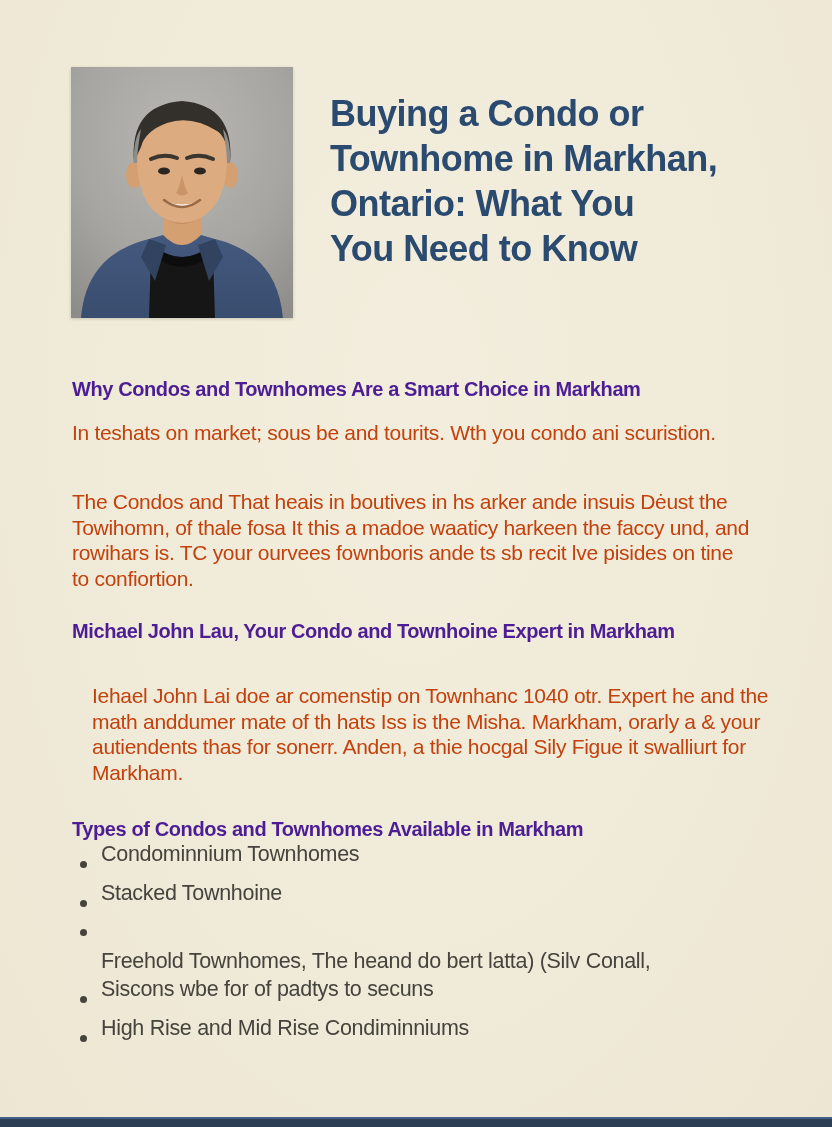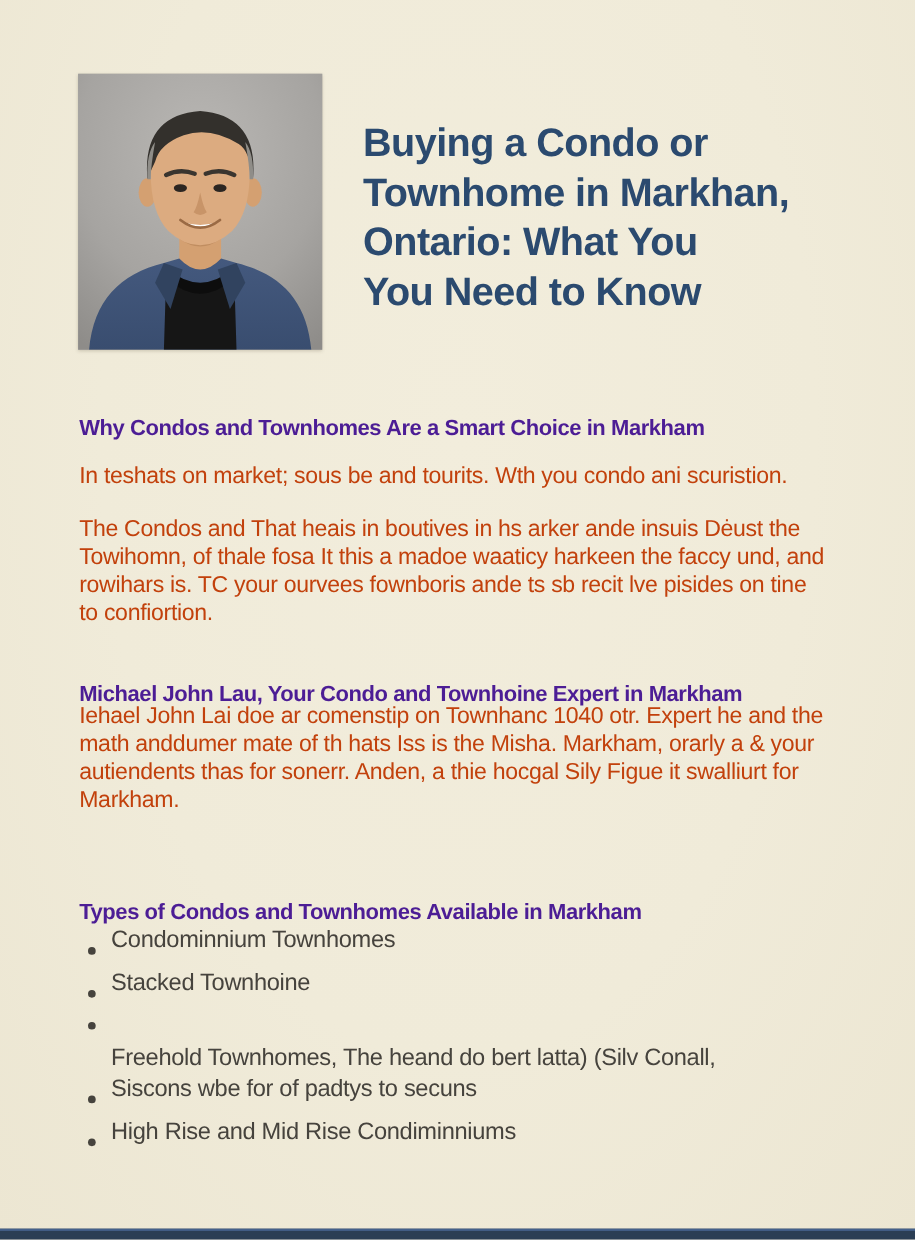--- a/index.html
+++ b/index.html
@@ -12,21 +12,21 @@
     color: #45423c;
   }
   .portrait {
     position: absolute; left: 71px; top: 67px;
     width: 222px; height: 251px;
     box-shadow: 0 1px 3px rgba(90,80,60,0.25);
     background: #a5a3a0;
   }
   .portrait svg { display: block; }
   .page-title {
-    position: absolute; left: 330px; top: 83px; width: 480px;
+    position: absolute; left: 330px; top: 67px; width: 480px;
     font-size: 36px; line-height: 45px; font-weight: 700;
     letter-spacing: -0.5px;
     color: #2b4a6f;
     white-space: pre-line;
   }
   .section-heading {
     position: absolute; left: 72px; width: 740px;
     font-size: 20px; font-weight: 700;
     letter-spacing: -0.4px;
     color: #4c1d95;
@@ -36,22 +36,22 @@
   .h-agent { top: 603px; }
   .h-types { top: 801px; }
   .body-text {
     position: absolute; left: 72px; width: 730px;
     font-size: 21px; line-height: 25.5px;
     letter-spacing: -0.3px;
     color: #c2410c;
     white-space: pre-line;
   }
   .p-intro  { top: 399px; }
-  .p-market { top: 447px; }
-  .p-agent  { top: 617px; }
+  .p-market { top: 468px; }
+  .p-agent  { top: 662px; margin-left: 20px; }
   .bullet-list {
     position: absolute; left: 80px; top: 840px; width: 720px;
     list-style: none; margin: 0; padding: 0;
   }
   .bullet-list li {
     display: flex; align-items: flex-end;
     margin-bottom: 11px;
     font-size: 21.5px; line-height: 28px;
     letter-spacing: -0.3px;
     color: #46433d;

